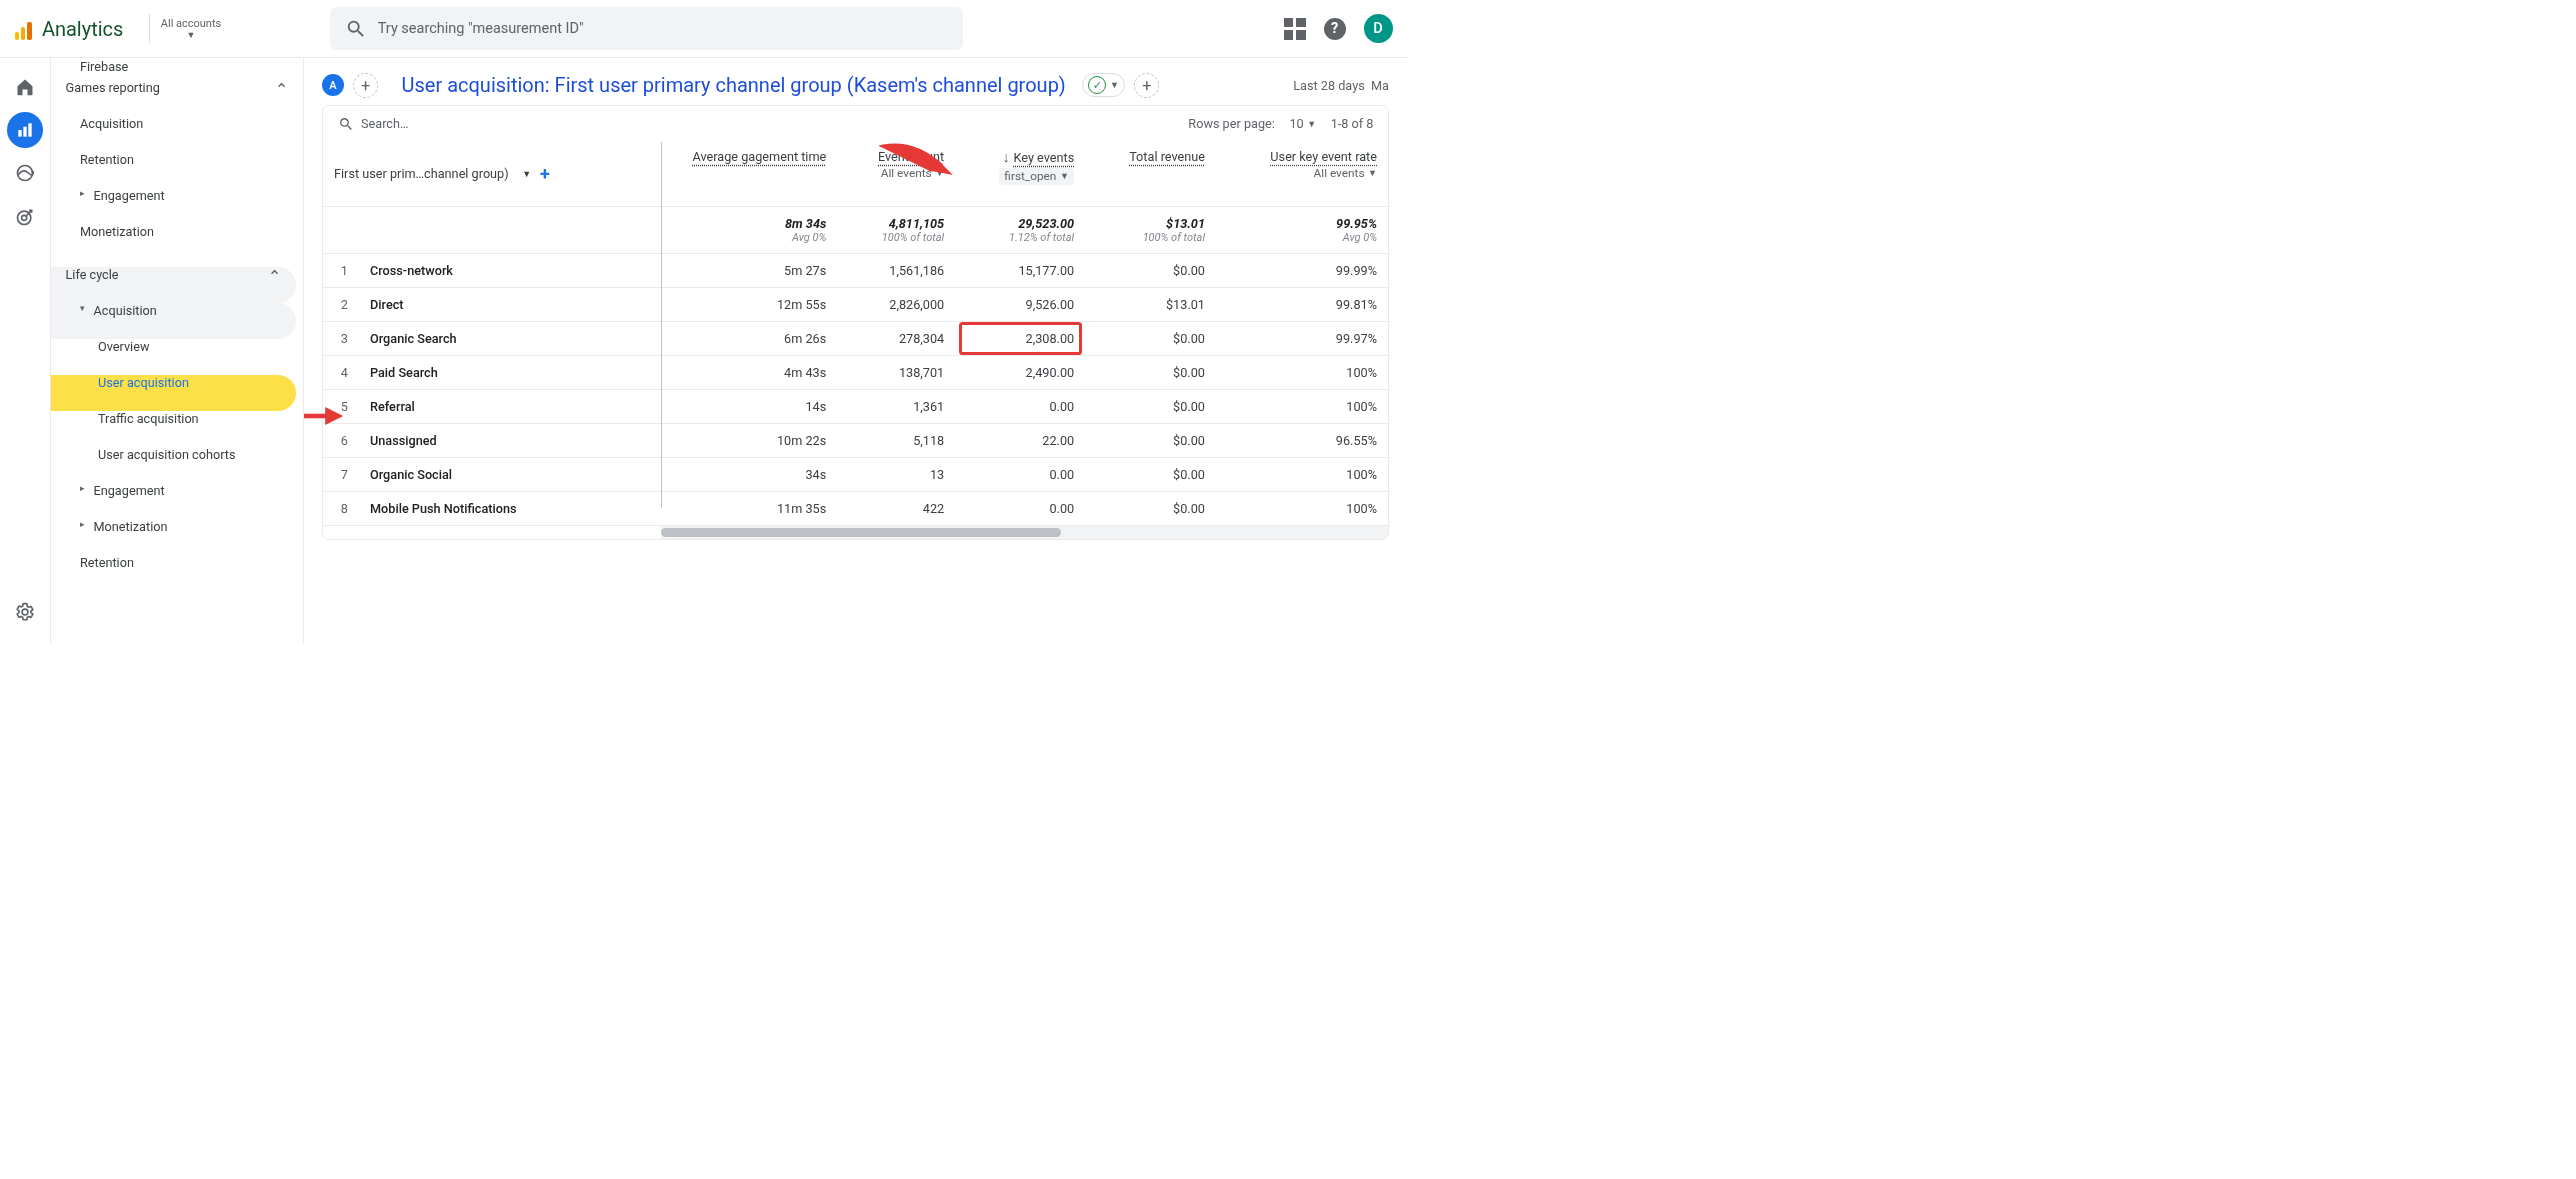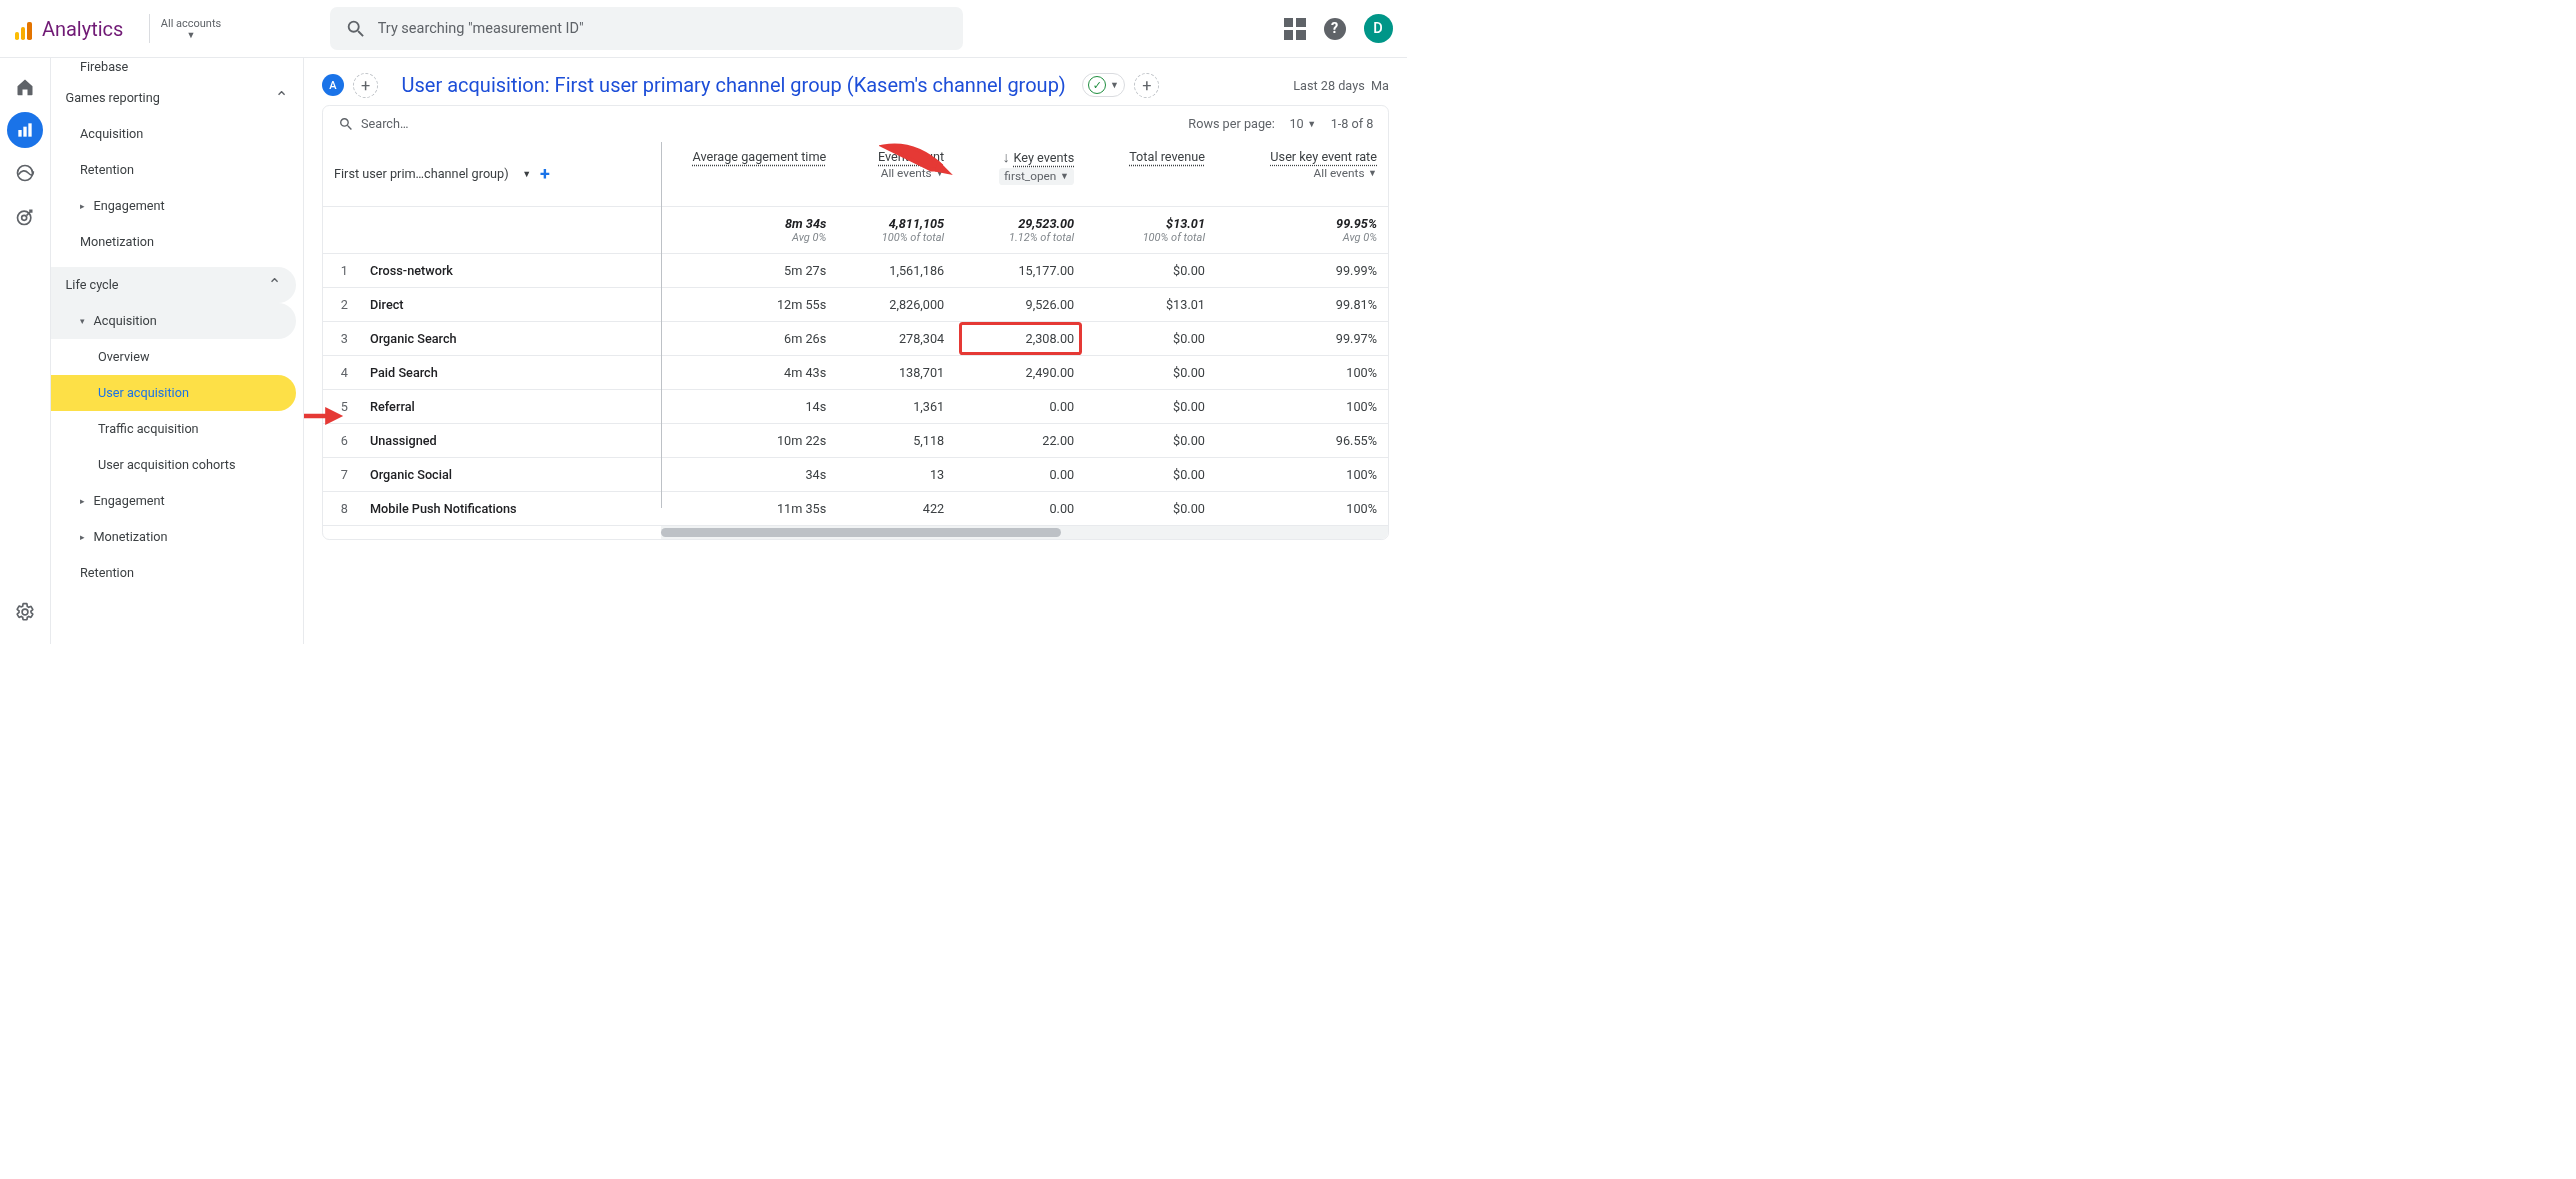--- a/index.html
+++ b/index.html
@@ -3,42 +3,42 @@
 <meta charset="utf-8">
 <style>
   * { box-sizing: border-box; margin: 0; padding: 0; }
   body { font-family: 'Google Sans', Roboto, Arial, sans-serif; background: #fff; color: #3c4043; overflow: hidden; width: 1407px; height: 644px; position: relative; }
   .header { display: flex; align-items: center; height: 58px; padding: 0 14.5px; border-bottom: 0.9px solid #e8eaed; }
   .logo-wrap { display: flex; align-items: center; gap: 5.4px; padding-right: 14.5px; }
   .logo-icon { width: 22px; height: 22px; display: flex; align-items: flex-end; gap: 1.8px; }
   .bar1 { width: 4.5px; height: 7.2px; background: #fbbc04; border-radius: 1.8px; }
   .bar2 { width: 4.5px; height: 12.7px; background: #f9ab00; border-radius: 1.8px; }
   .bar3 { width: 4.5px; height: 18px; background: #e37400; border-radius: 1.8px; }
-  .logo-text { font-size: 20px; color: #701a75; font-weight: 400; }
+  .logo-text { font-size: 20px; color: #14532d; font-weight: 400; }
   .divider-v { width: 0.9px; height: 29px; background: #dadce0; margin: 0 11px; }
   .account-sel { display: flex; flex-direction: column; align-items: center; font-size: 11px; color: #5f6368; cursor: pointer; }
   .search-box { flex: 0 0 633px; margin-left: 109px; height: 43px; background: #f1f3f4; border-radius: 7.2px; display: flex; align-items: center; padding: 0 14.5px; gap: 11px; }
   .search-icon-svg { width: 22px; height: 22px; fill: #5f6368; }
   .search-ph { color: #5f6368; font-size: 14.5px; }
   .header-right { margin-left: auto; display: flex; align-items: center; gap: 18px; }
   .grid-icon { width: 22px; height: 22px; display: grid; grid-template-columns: 1fr 1fr; grid-template-rows: 1fr 1fr; gap: 3.6px; }
   .grid-icon div { background: #5f6368; }
   .help-icon { width: 22px; height: 22px; border-radius: 50%; background: #5f6368; color: #fff; display: flex; align-items: center; justify-content: center; font-weight: bold; }
   .avatar { width: 29px; height: 29px; border-radius: 50%; background: #009688; color: #fff; display: flex; align-items: center; justify-content: center; font-weight: 500; }
 
   .layout { display: flex; height: calc(100% - 58px); }
   .rail { width: 51px; border-right: 0.9px solid #e8eaed; display: flex; flex-direction: column; align-items: center; padding-top: 11px; gap: 7.2px; position: relative; height: 100%; }
   .rail-item { width: 36px; height: 36px; border-radius: 50%; display: flex; align-items: center; justify-content: center; cursor: pointer; }
   .rail-item.active { background: #1a73e8; }
   .rail-svg { width: 20px; height: 20px; fill: none; stroke: #5f6368; stroke-width: 2; }
   .rail-item.active .rail-svg { stroke: #fff; fill: #fff; }
   .rail-gear { position: absolute; bottom: 14.5px; }
 
   .sidebar { width: 253px; border-right: 0.9px solid #e8eaed; padding-top: 0; overflow-y: auto; font-size: 12.7px; }
-  .sb-row { display: flex; align-items: center; height: 36px; padding: 0 14.5px 0 22px; cursor: pointer; color: #3c4043; }
+  .sb-row { display: flex; height: 36px; padding: 0 14.5px 0 22px; cursor: pointer; color: #3c4043; }
   .sb-row.section { font-weight: 400; padding-left: 14.5px; justify-content: space-between; }
   .sb-row.section.pill { background: #f1f3f4; border-radius: 0 18px 18px 0; margin-right: 7.2px; }
   .sb-row.child { padding-left: 29px; }
   .sb-row.grandchild { padding-left: 47px; }
   .sb-row.arrow::before { content: '▸'; font-size: 9px; margin-right: 9px; color: #5f6368; }
   .sb-row.arrow-down::before { content: '▾'; font-size: 9px; margin-right: 9px; color: #5f6368; }
   .sb-row.selected { background: #fde047; color: #1a73e8; border-radius: 0 18px 18px 0; margin-right: 7.2px; }
   .sb-row.hover-pill { background: #f1f3f4; border-radius: 0 18px 18px 0; margin-right: 7.2px; }
   .chev { font-size: 16.3px; color: #5f6368; }
   .sb-cut { padding-left: 29px; color: #3c4043; height: 27px; display: flex; align-items: center; }

